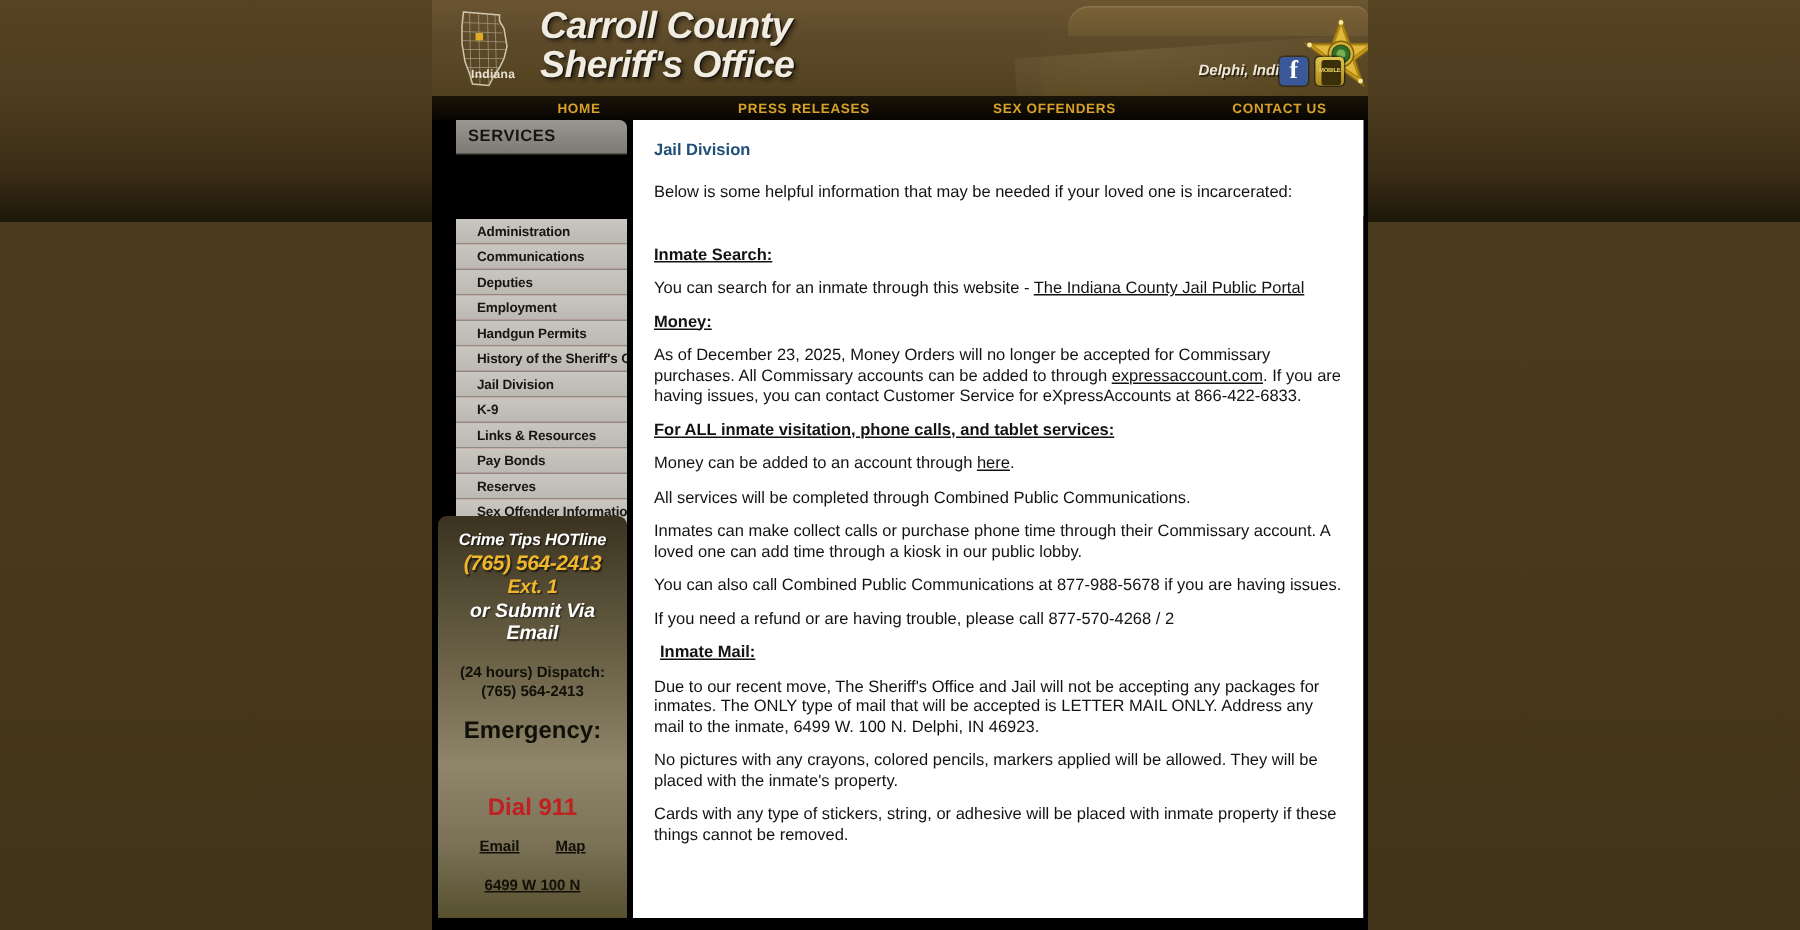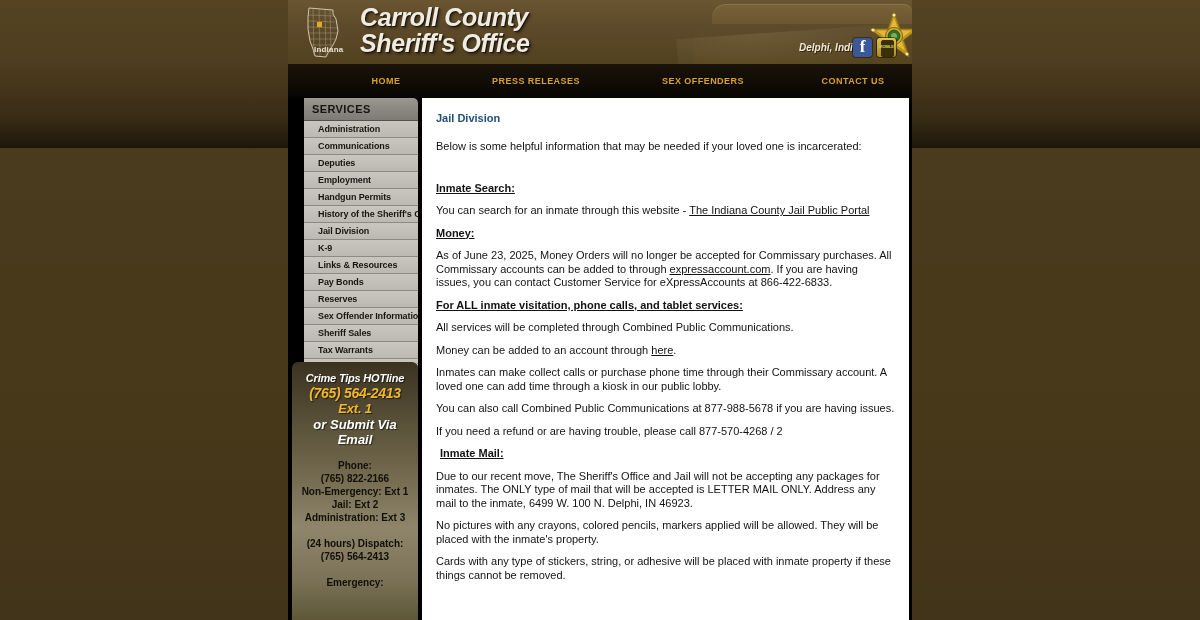--- a/index.html
+++ b/index.html
@@ -128,21 +128,21 @@
   }
   .icon-mobile::after {
     content: "MOBILE"; position: absolute; left: 0; right: 0; top: 6px;
     text-align: center; color: #e5cd5d; font-size: 4px; font-weight: bold;
     letter-spacing: -0.2px;
   }
 
   
   .nav {
     position: relative;
-    height: 34px;
+    height: 16px;
     background: linear-gradient(180deg, #1a1408 0%, #100c05 55%, #070501 100%);
     display: flex; align-items: center;
   }
   .nav-item {
     color: #d8a22a;
     font-size: 9px; font-weight: bold;
     letter-spacing: .45px;
     text-align: center;
     text-decoration: none;
     cursor: pointer;
@@ -173,21 +173,21 @@
     padding-left: 12px;
   }
   .services-head {
     background: linear-gradient(180deg, #9a9790 0%, #8a8780 55%, #7e7b74 100%);
     color: #16150f;
     font-size: 11px; font-weight: bold;
     letter-spacing: .4px;
     padding: 5px 0 5px 8px;
     border-bottom: 1px solid #55524c;
   }
-  .services-list { background: #fca5a5; }
+  .services-list { background: #fca5a5; margin-top: 43px; }
   .svc-item {
     display: block;
     color: #17160f;
     font-size: 9px; font-weight: bold;
     padding: 3px 2px 3px 14px;
     border-bottom: 1px solid #8d8a83;
     background: linear-gradient(180deg, #c9c6bf 0%, #bcb9b2 100%);
     text-decoration: none;
     cursor: pointer;
     white-space: nowrap;
@@ -223,21 +223,21 @@
     color: #ffffff; font-size: 13px; font-weight: bold; font-style: italic;
     text-shadow: 1px 1px 1px rgba(0,0,0,.55);
     margin-top: 1px;
   }
   .tips-block {
     color: #111008; font-size: 10px; font-weight: bold;
     line-height: 13px;
     margin-top: 12px;
   }
   .tips-block2 { margin-top: 13px; }
-  .tips-emerg { margin-top: 13px; color:#111008; font-size:10px; font-weight:bold; line-height:13px;}
+  .tips-emerg { margin-top: 13px; color:#111008; font-size:16px; font-weight:bold; line-height:13px;}
   .tips-911 { color: #c12021; font-weight: bold; margin-top: 38px; }
   .tips-links {
     margin-top: 14px;
     display: flex; justify-content: center; gap: 24px;
   }
   .tips-links a {
     color: #120f06; font-size: 10px; font-weight: bold;
     text-decoration: underline; cursor: pointer;
   }
   .tips-addr {
@@ -358,25 +358,20 @@
           <a class="svc-item">Traffic Citation Information</a>
         </div>
       </div>
 
       <div class="tips-panel">
         <div class="tips-title">Crime Tips HOTline</div>
         <div class="tips-phone">(765) 564-2413</div>
         <div class="tips-ext">Ext. 1</div>
         <div class="tips-email-line">or Submit Via Email</div>
 
-        <div class="tips-block" style="white-space:pre-line">Phone:
-(765) 822-2166
-Non-Emergency: Ext 1
-Jail: Ext 2
-Administration: Ext 3</div>
         <div class="tips-block tips-block2" style="white-space:pre-line">(24 hours) Dispatch:
 (765) 564-2413</div>
 
         <div class="tips-emerg">
           <div>Emergency:</div>
           <div class="tips-911">Dial 911</div>
         </div>
 
         <div class="tips-links">
           <a>Email</a>
@@ -392,25 +387,25 @@
 
     <div class="content">
       <div class="page-title">Jail Division</div>
 
       <p class="spacer-lg">Below is some helpful information that may be needed if your loved one is incarcerated:</p>
 
       <p class="b tight">Inmate Search:</p>
       <p class="tight"><span>You can search for an inmate through this website - </span><a>The Indiana County Jail Public Portal</a></p>
 
       <p class="b tight">Money:</p>
-      <p class="tight"><span>As of June 23, 2025, Money Orders will no longer be accepted for Commissary purchases. All Commissary accounts can be added to through </span><a>expressaccount.com</a><span>. If you are having issues, you can contact Customer Service for eXpressAccounts at 866-422-6833.</span></p>
+      <p class="tight"><span>As of December 23, 2025, Money Orders will no longer be accepted for Commissary purchases. All Commissary accounts can be added to through </span><a>expressaccount.com</a><span>. If you are having issues, you can contact Customer Service for eXpressAccounts at 866-422-6833.</span></p>
 
       <p class="b tight">For ALL inmate visitation, phone calls, and tablet services:</p>
+      <p class="tight"><span>Money can be added to an account through </span><a>here</a><span>.</span></p>
       <p class="tight">All services will be completed through Combined Public Communications.</p>
-      <p class="tight"><span>Money can be added to an account through </span><a>here</a><span>.</span></p>
       <p class="tight">Inmates can make collect calls or purchase phone time through their Commissary account. A loved one can add time through a kiosk in our public lobby.</p>
       <p class="tight">You can also call Combined Public Communications at 877-988-5678 if you are having issues.</p>
       <p class="tight">If you need a refund or are having trouble, please call 877-570-4268 / 2</p>
 
       <p class="b tight indent">Inmate Mail:</p>
       <p class="tight">Due to our recent move, The Sheriff's Office and Jail will not be accepting any packages for inmates. The ONLY type of mail that will be accepted is LETTER MAIL ONLY. Address any mail to the inmate, 6499 W. 100 N. Delphi, IN 46923.</p>
       <p class="tight">No pictures with any crayons, colored pencils, markers applied will be allowed. They will be placed with the inmate's property.</p>
       <p class="tight">Cards with any type of stickers, string, or adhesive will be placed with inmate property if these things cannot be removed.</p>
 
     </div>

